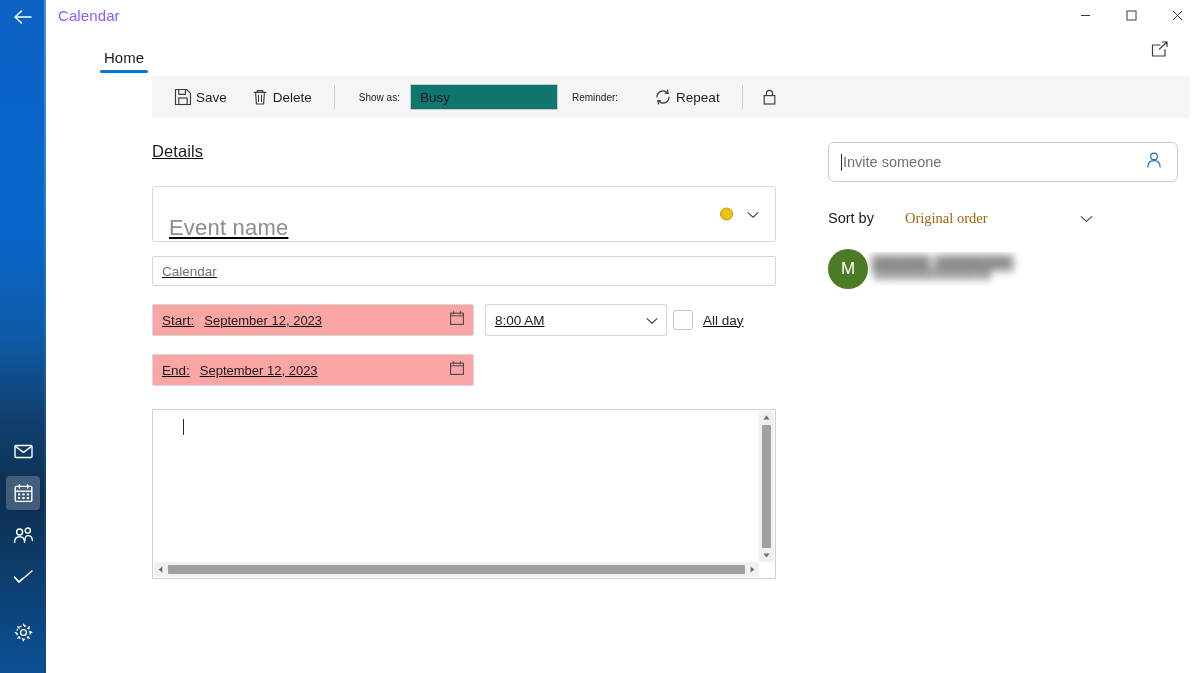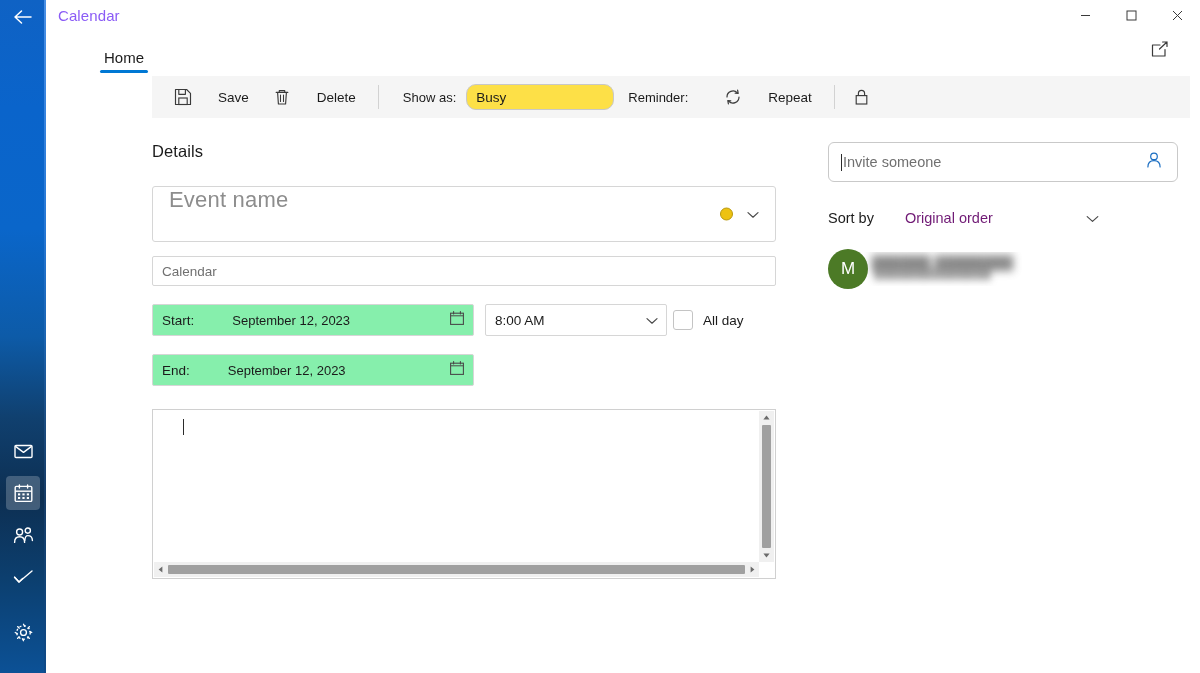--- a/index.html
+++ b/index.html
@@ -85,71 +85,71 @@
     display: flex; align-items: center; justify-content: center; cursor: pointer;
   }
 
   
   .ribbon {
     margin: 0 10px 0 106px;
     height: 42px; background: #f5f5f5;
     display: flex; align-items: center; padding: 0 10px; gap: 0;
   }
   .cmd {
-    display: flex; align-items: center; gap: 26px;
+    display: flex; align-items: center; gap: 4px;
     height: 32px; padding: 0 12px; cursor: pointer;
     font-size: 13.5px; color: #1b1b1b; white-space: nowrap;
   }
   .ribbon-sep { width: 1px; height: 24px; background: #d2d2d2; margin: 0 10px; }
-  .field-label { font-size: 13px; color: #1b1b1b; margin: 0 10px 0 14px; white-space: nowrap; }
+  .field-label { font-size: 10px; color: #1b1b1b; margin: 0 10px 0 14px; white-space: nowrap; }
   .ribbon-input {
-    height: 26px; border: 1px solid #c8c8c8; background: #fde047; border-radius: 10px;
+    height: 26px; border: 1px solid #c8c8c8; background: #0f766e; border-radius: 0;
     display: flex; align-items: center; padding: 0 9px;
     font-size: 13.5px; color: #1b1b1b; cursor: text;
   }
   .ribbon-input.showas { width: 148px; }
   .ribbon-input.reminder { width: 142px; }
   .lockbtn {
     width: 34px; height: 32px; display: flex; align-items: center; justify-content: center;
     cursor: pointer;
   }
 
   
   .content { position: relative; display: flex; padding-top: 24px; }
-  .details-col { width: 740px; padding-left: 106px; }
+  .details-col { width: 740px; padding-left: 106px; text-decoration: underline; }
   .people-col { width: 400px; padding-left: 42px; }
 
   .section-title { font-size: 16.5px; color: #1b1b1b; font-weight: 400; margin-bottom: 25px; letter-spacing: .1px; }
   .people-col .section-title { margin-bottom: 24px; }
 
   .event-name {
     position: relative; width: 624px; height: 56px;
     border: 1px solid #d6d6d6; border-radius: 3px; background: #fff;
-    display: flex; align-items: flex-start; padding: 0 16px; cursor: text;
+    display: flex; align-items: flex-end; padding: 0 16px; cursor: text;
   }
   .event-name .ph { font-size: 22px; color: #8d8d8d; font-weight: 300; letter-spacing: .2px; }
   .color-chip { position: absolute; right: 42px; top: 50%; transform: translateY(-50%); cursor: pointer; }
   .color-dot {
     width: 13px; height: 13px; border-radius: 50%;
     background: #edc211; border: 1.5px solid #b9980c;
   }
   .chip-chevron { position: absolute; right: 16px; top: 50%; transform: translateY(-50%); cursor: pointer; }
 
   .location {
     width: 624px; height: 30px; margin-top: 14px;
     border: 1px solid #d6d6d6; border-radius: 2px; background: #fff;
     display: flex; align-items: center; padding: 0 9px; cursor: text;
   }
   .location .ph { font-size: 13.5px; color: #707070; }
 
   .datetime-row { display: flex; align-items: center; margin-top: 18px; }
   .date-box {
     position: relative; width: 322px; height: 32px;
-    border: 1px solid #d6d6d6; border-radius: 2px; background: #86efac;
-    display: flex; align-items: center; padding: 0 9px; cursor: pointer; gap: 28px;
+    border: 1px solid #d6d6d6; border-radius: 2px; background: #fca5a5;
+    display: flex; align-items: center; padding: 0 9px; cursor: pointer;
   }
   .dt-label { font-size: 13.5px; color: #1b1b1b; margin-right: 10px; }
   .dt-value { font-size: 13px; color: #1b1b1b; }
   .cal-icon { position: absolute; right: 8px; top: 50%; transform: translateY(-50%); }
   .time-box {
     position: relative; width: 182px; height: 32px; margin-left: 11px;
     border: 1px solid #d6d6d6; border-radius: 2px; background: #fff;
     display: flex; align-items: center; padding: 0 9px; cursor: pointer;
   }
   .time-value { font-size: 13.5px; color: #1b1b1b; }
@@ -188,21 +188,21 @@
     border: 1px solid #c9c9c9; border-radius: 6px; background: #fff;
     display: flex; align-items: center; padding: 0 12px; cursor: text;
   }
   .invite-caret { width: 1px; height: 17px; background: #2b2b2b; margin-right: 1px; }
   .invite-ph { font-size: 14.5px; color: #707070; }
   .invite-person-icon { position: absolute; right: 14px; top: 50%; transform: translateY(-50%); cursor: pointer; }
 
   .sortrow { display: flex; align-items: center; margin-top: 27px; }
   .sort-label { font-size: 14.5px; color: #1b1b1b; }
   .sort-value {
-    font-size: 14.5px; color: #701a75; margin-left: 31px; cursor: pointer;
+    font-size: 14.5px; color: #a16207; margin-left: 31px; cursor: pointer; font-family: Liberation Serif, serif;
   }
   .sort-chevron { margin-left: 93px; cursor: pointer; }
 
   .attendee { display: flex; align-items: center; margin-top: 22px; cursor: pointer; }
   .avatar {
     width: 40px; height: 40px; border-radius: 50%;
     background: #4c7a26;
     display: flex; align-items: center; justify-content: center;
     color: #fff; font-size: 17px; font-weight: 400;
     flex: 0 0 40px;

